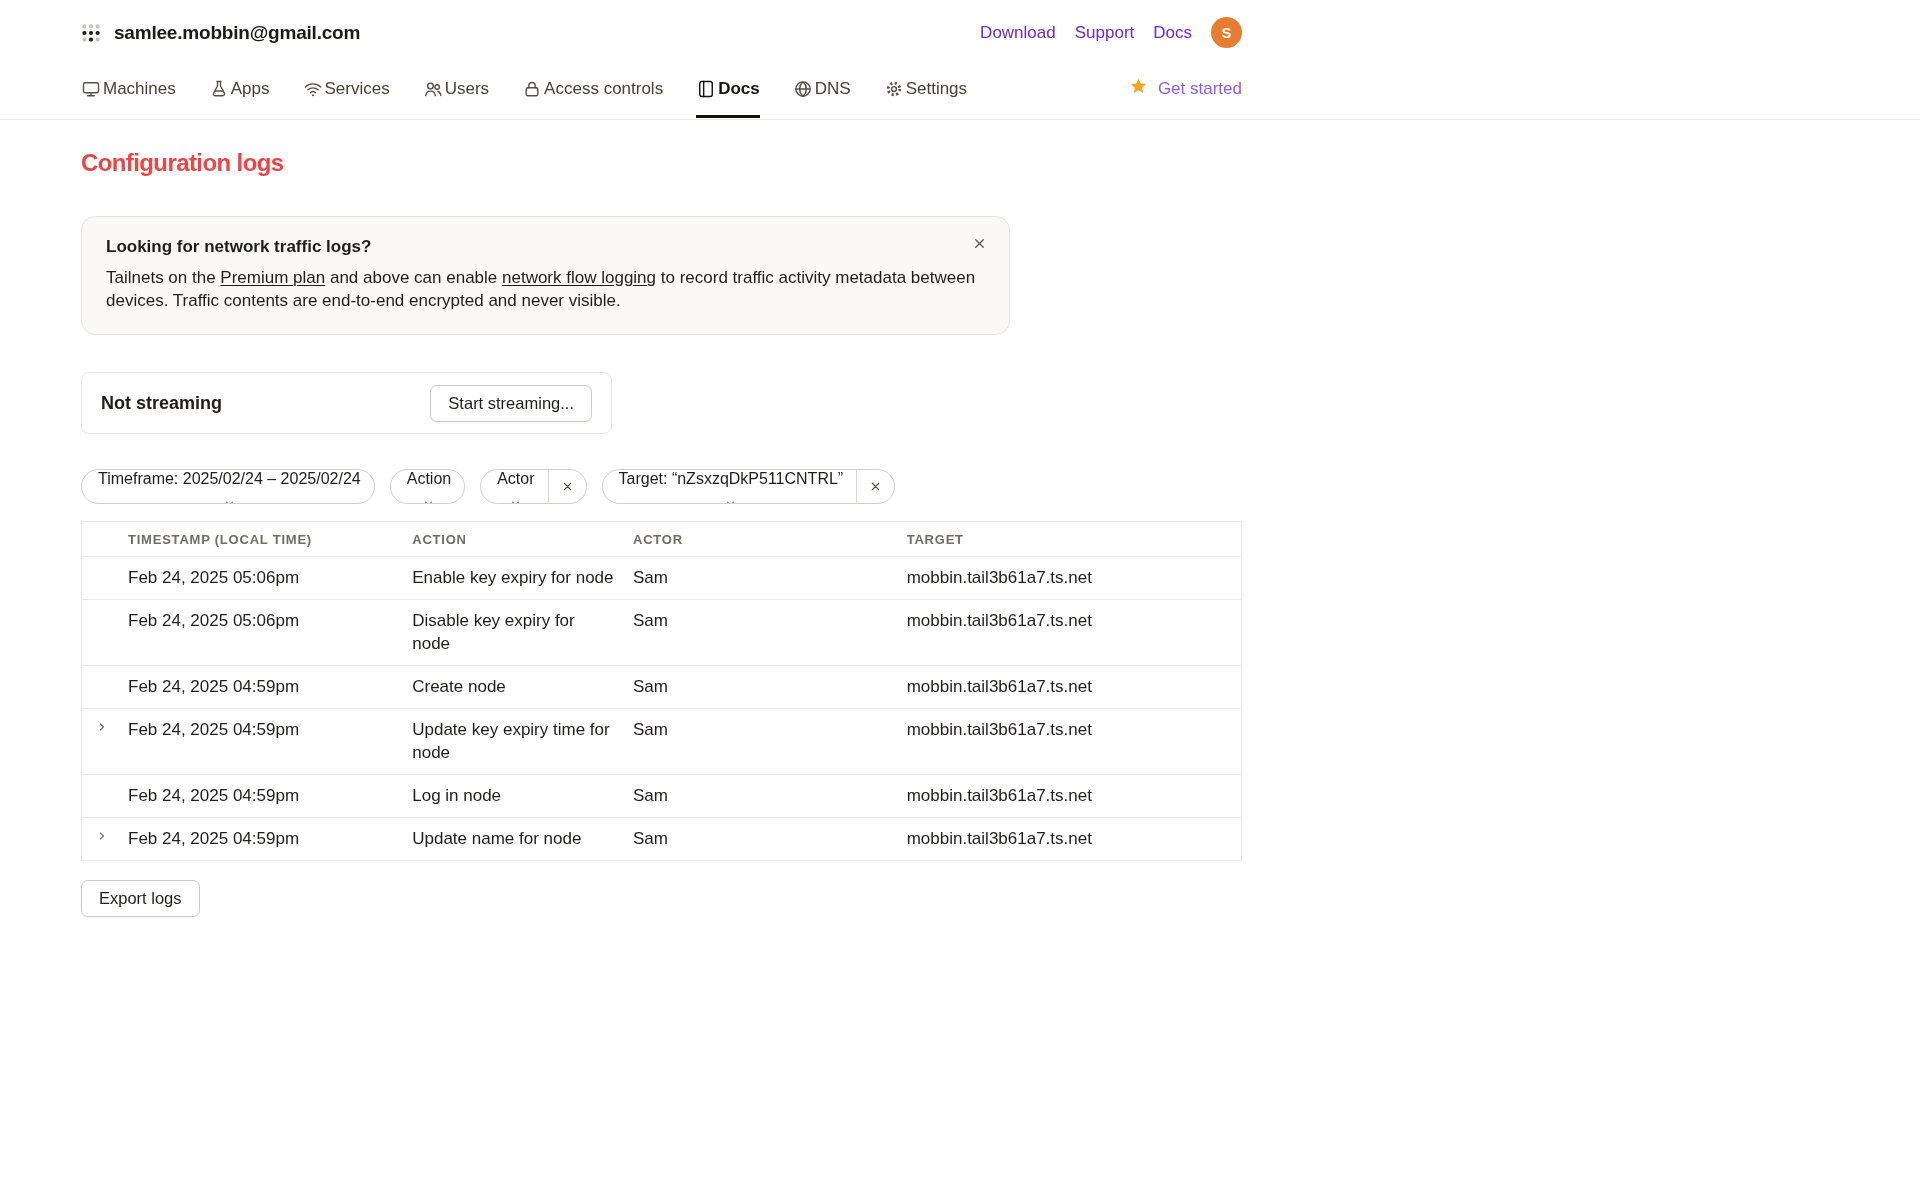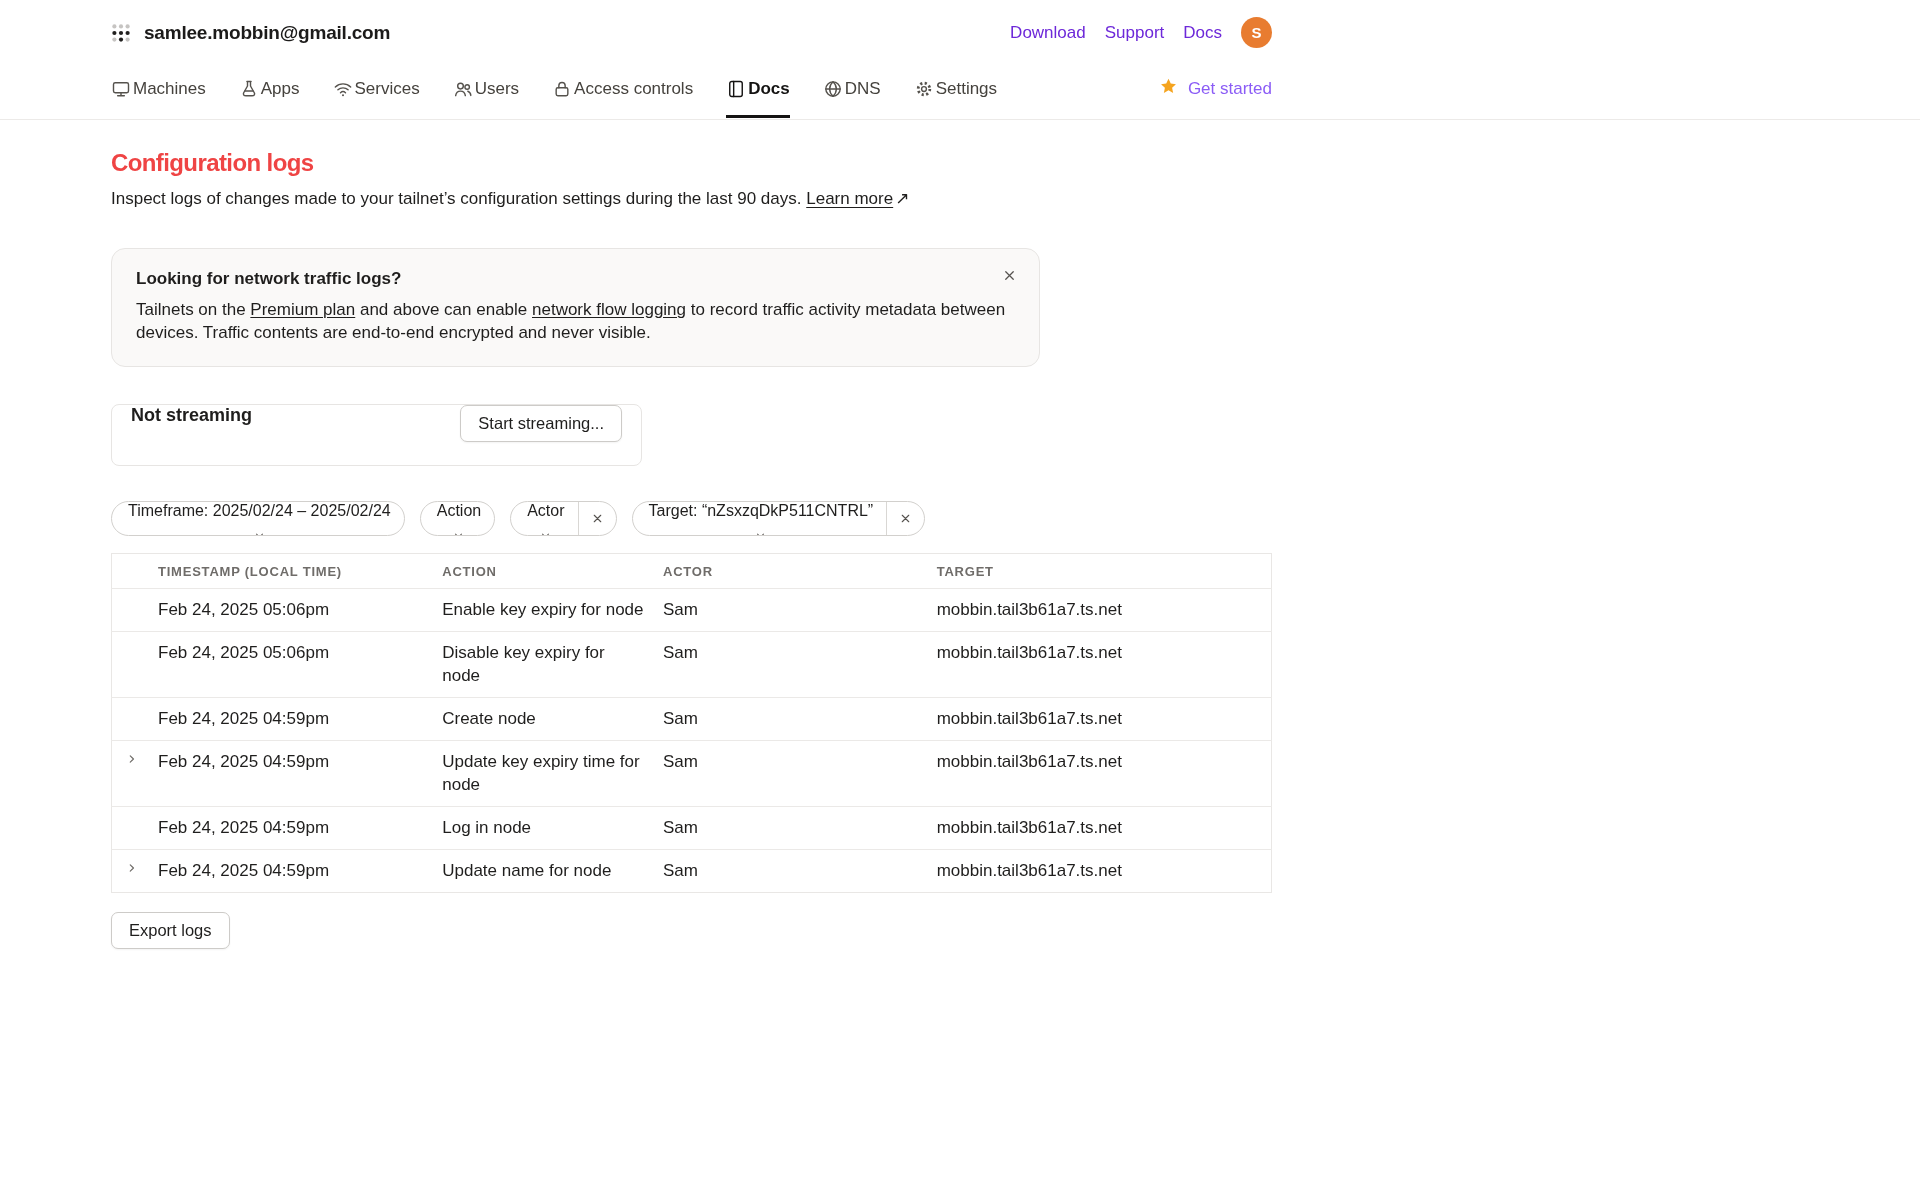--- a/index.html
+++ b/index.html
@@ -4,21 +4,21 @@
 <style>
   * { box-sizing: border-box; }
   html, body {
     margin: 0; padding: 0;
     width: 1920px; height: 1200px;
     background: #ffffff;
     font-family: "Liberation Sans", "DejaVu Sans", sans-serif;
     color: #1f1e1d;
     overflow: hidden;
   }
-  .container { width: 1161px; margin-left: 111px; }
+  .container { width: 1161px; margin-left: 81px; }
 
   
   .topbar { display: flex; align-items: center; padding-top: 17px; height: 48px; }
   .logo { width: 20px; height: 20px; flex: 0 0 auto; }
   .email { font-size: 19px; font-weight: 700; margin-left: 13px; letter-spacing: -0.2px; color: #1c1b1a; }
   .top-right { margin-left: auto; display: flex; align-items: center; gap: 19px; }
   .top-link { font-size: 17px; color: #6d28d9; cursor: pointer; }
   .avatar {
     width: 31px; height: 31px; border-radius: 50%;
     background: #e87c30; color: #fff; font-size: 15px; font-weight: 700;
@@ -59,21 +59,21 @@
   }
   .banner-title { font-size: 17px; font-weight: 700; margin: 0; color: #1f1e1d; }
   .banner-body { margin: 9px 0 0; font-size: 17px; line-height: 23px; color: #1f1e1d; max-width: 882px; }
   .banner-body a { color: inherit; text-decoration: underline; text-underline-offset: 2px; cursor: pointer; }
   .banner-close { position: absolute; top: 15px; right: 18px; cursor: pointer; padding: 4px; line-height: 0; }
 
   
   .stream-card {
     margin-top: 37px; width: 531px; height: 62px;
     border: 1px solid #e7e5e3; border-radius: 8px;
-    display: flex; align-items: flex-start; justify-content: space-between;
+    display: flex; align-items: center; justify-content: space-between;
     padding: 0 19px;
     gap: 20px;
   }
   .stream-status { font-size: 18px; font-weight: 600; color: #1f1e1d; }
   .btn {
     background: #ffffff; border: 1px solid #cdcbc8; border-radius: 7px;
     padding: 8px 17px; font-size: 16.5px; color: #1f1e1d;
     font-family: inherit; cursor: pointer;
     box-shadow: 0 1px 2px rgba(0,0,0,0.05);
   }
@@ -230,24 +230,20 @@
         </span>
         <span>Get started</span>
       </div>
     </nav>
   </div>
 </div>
 
 <div class="container">
   <h1 class="page-title">Configuration logs</h1>
 
-  <p class="subtitle">
-    <span>Inspect logs of changes made to your tailnet’s configuration settings during the last 90 days.</span>
-    <a><span>Learn more</span><span class="arrow">↗</span></a>
-  </p>
 
   <div class="banner">
     <h2 class="banner-title">Looking for network traffic logs?</h2>
     <p class="banner-body">
       <span>Tailnets on the </span><a>Premium plan</a><span> and above can enable </span><a>network flow logging</a><span> to record traffic activity metadata between devices. Traffic contents are end-to-end encrypted and never visible.</span>
     </p>
     <span class="banner-close">
       <svg width="15" height="15" viewBox="0 0 24 24" fill="none" stroke="#55524f" stroke-width="2" stroke-linecap="round">
           <path d="M6 6l12 12M18 6L6 18"></path>
         </svg>

